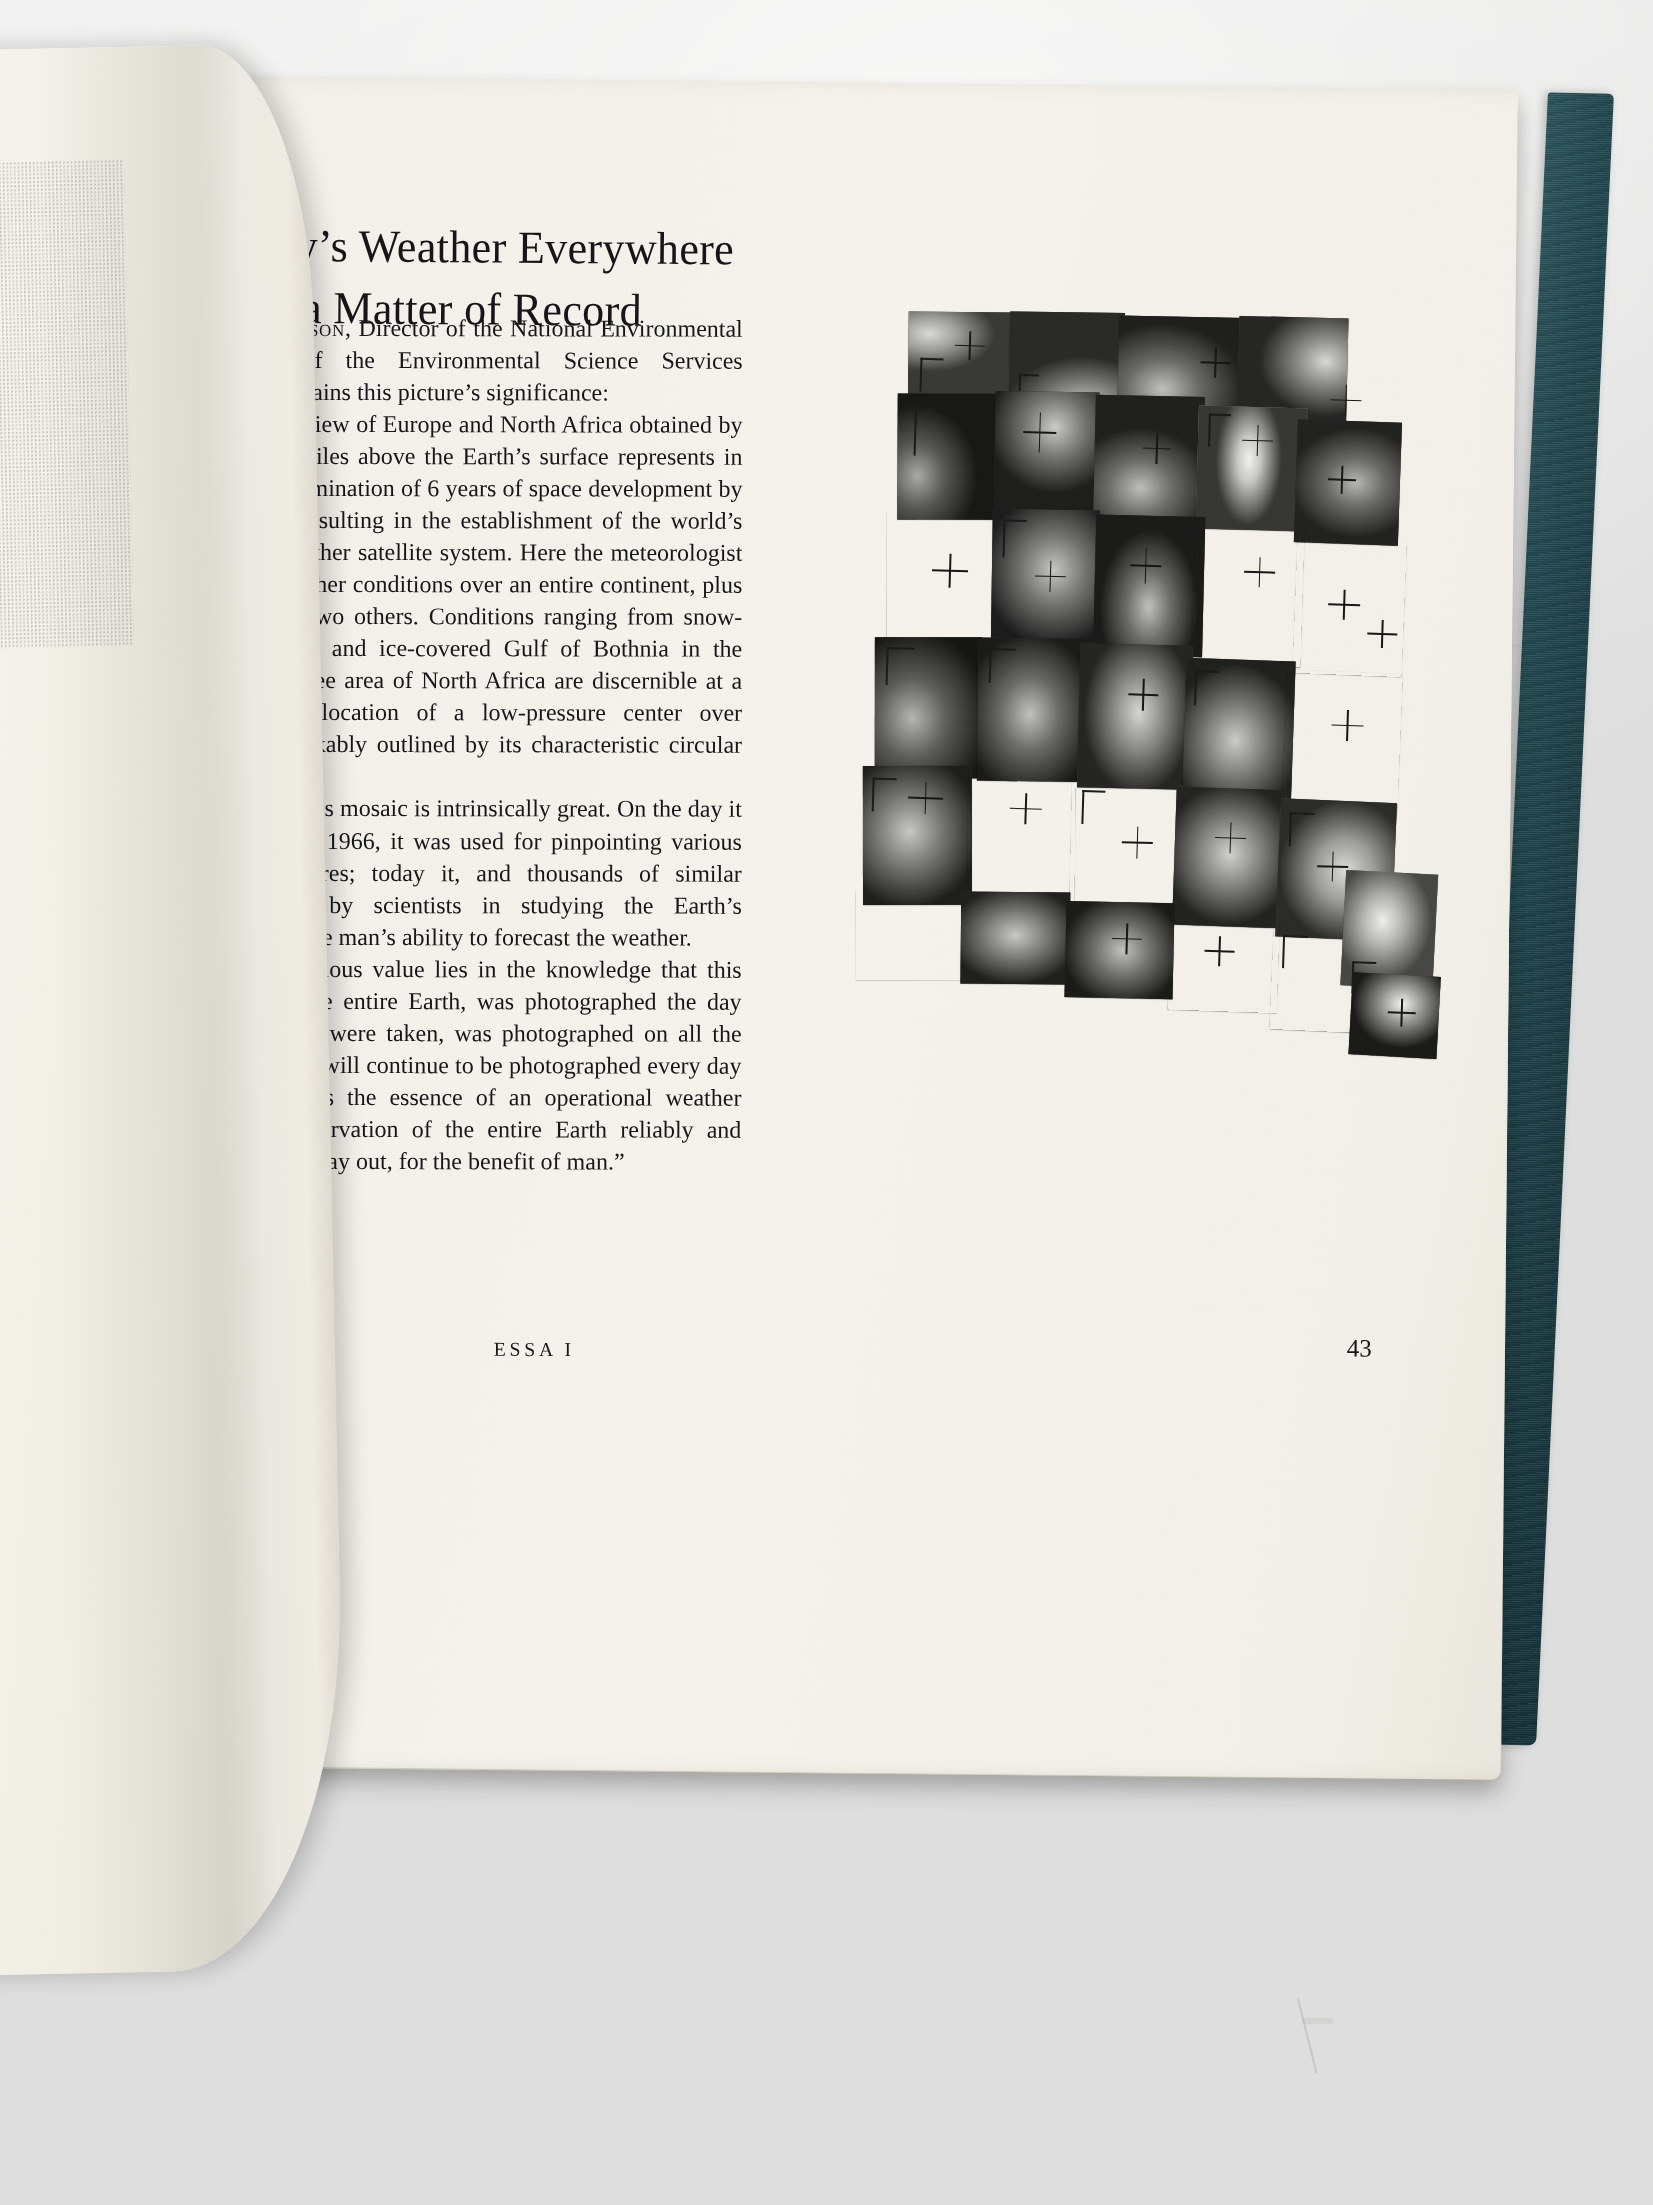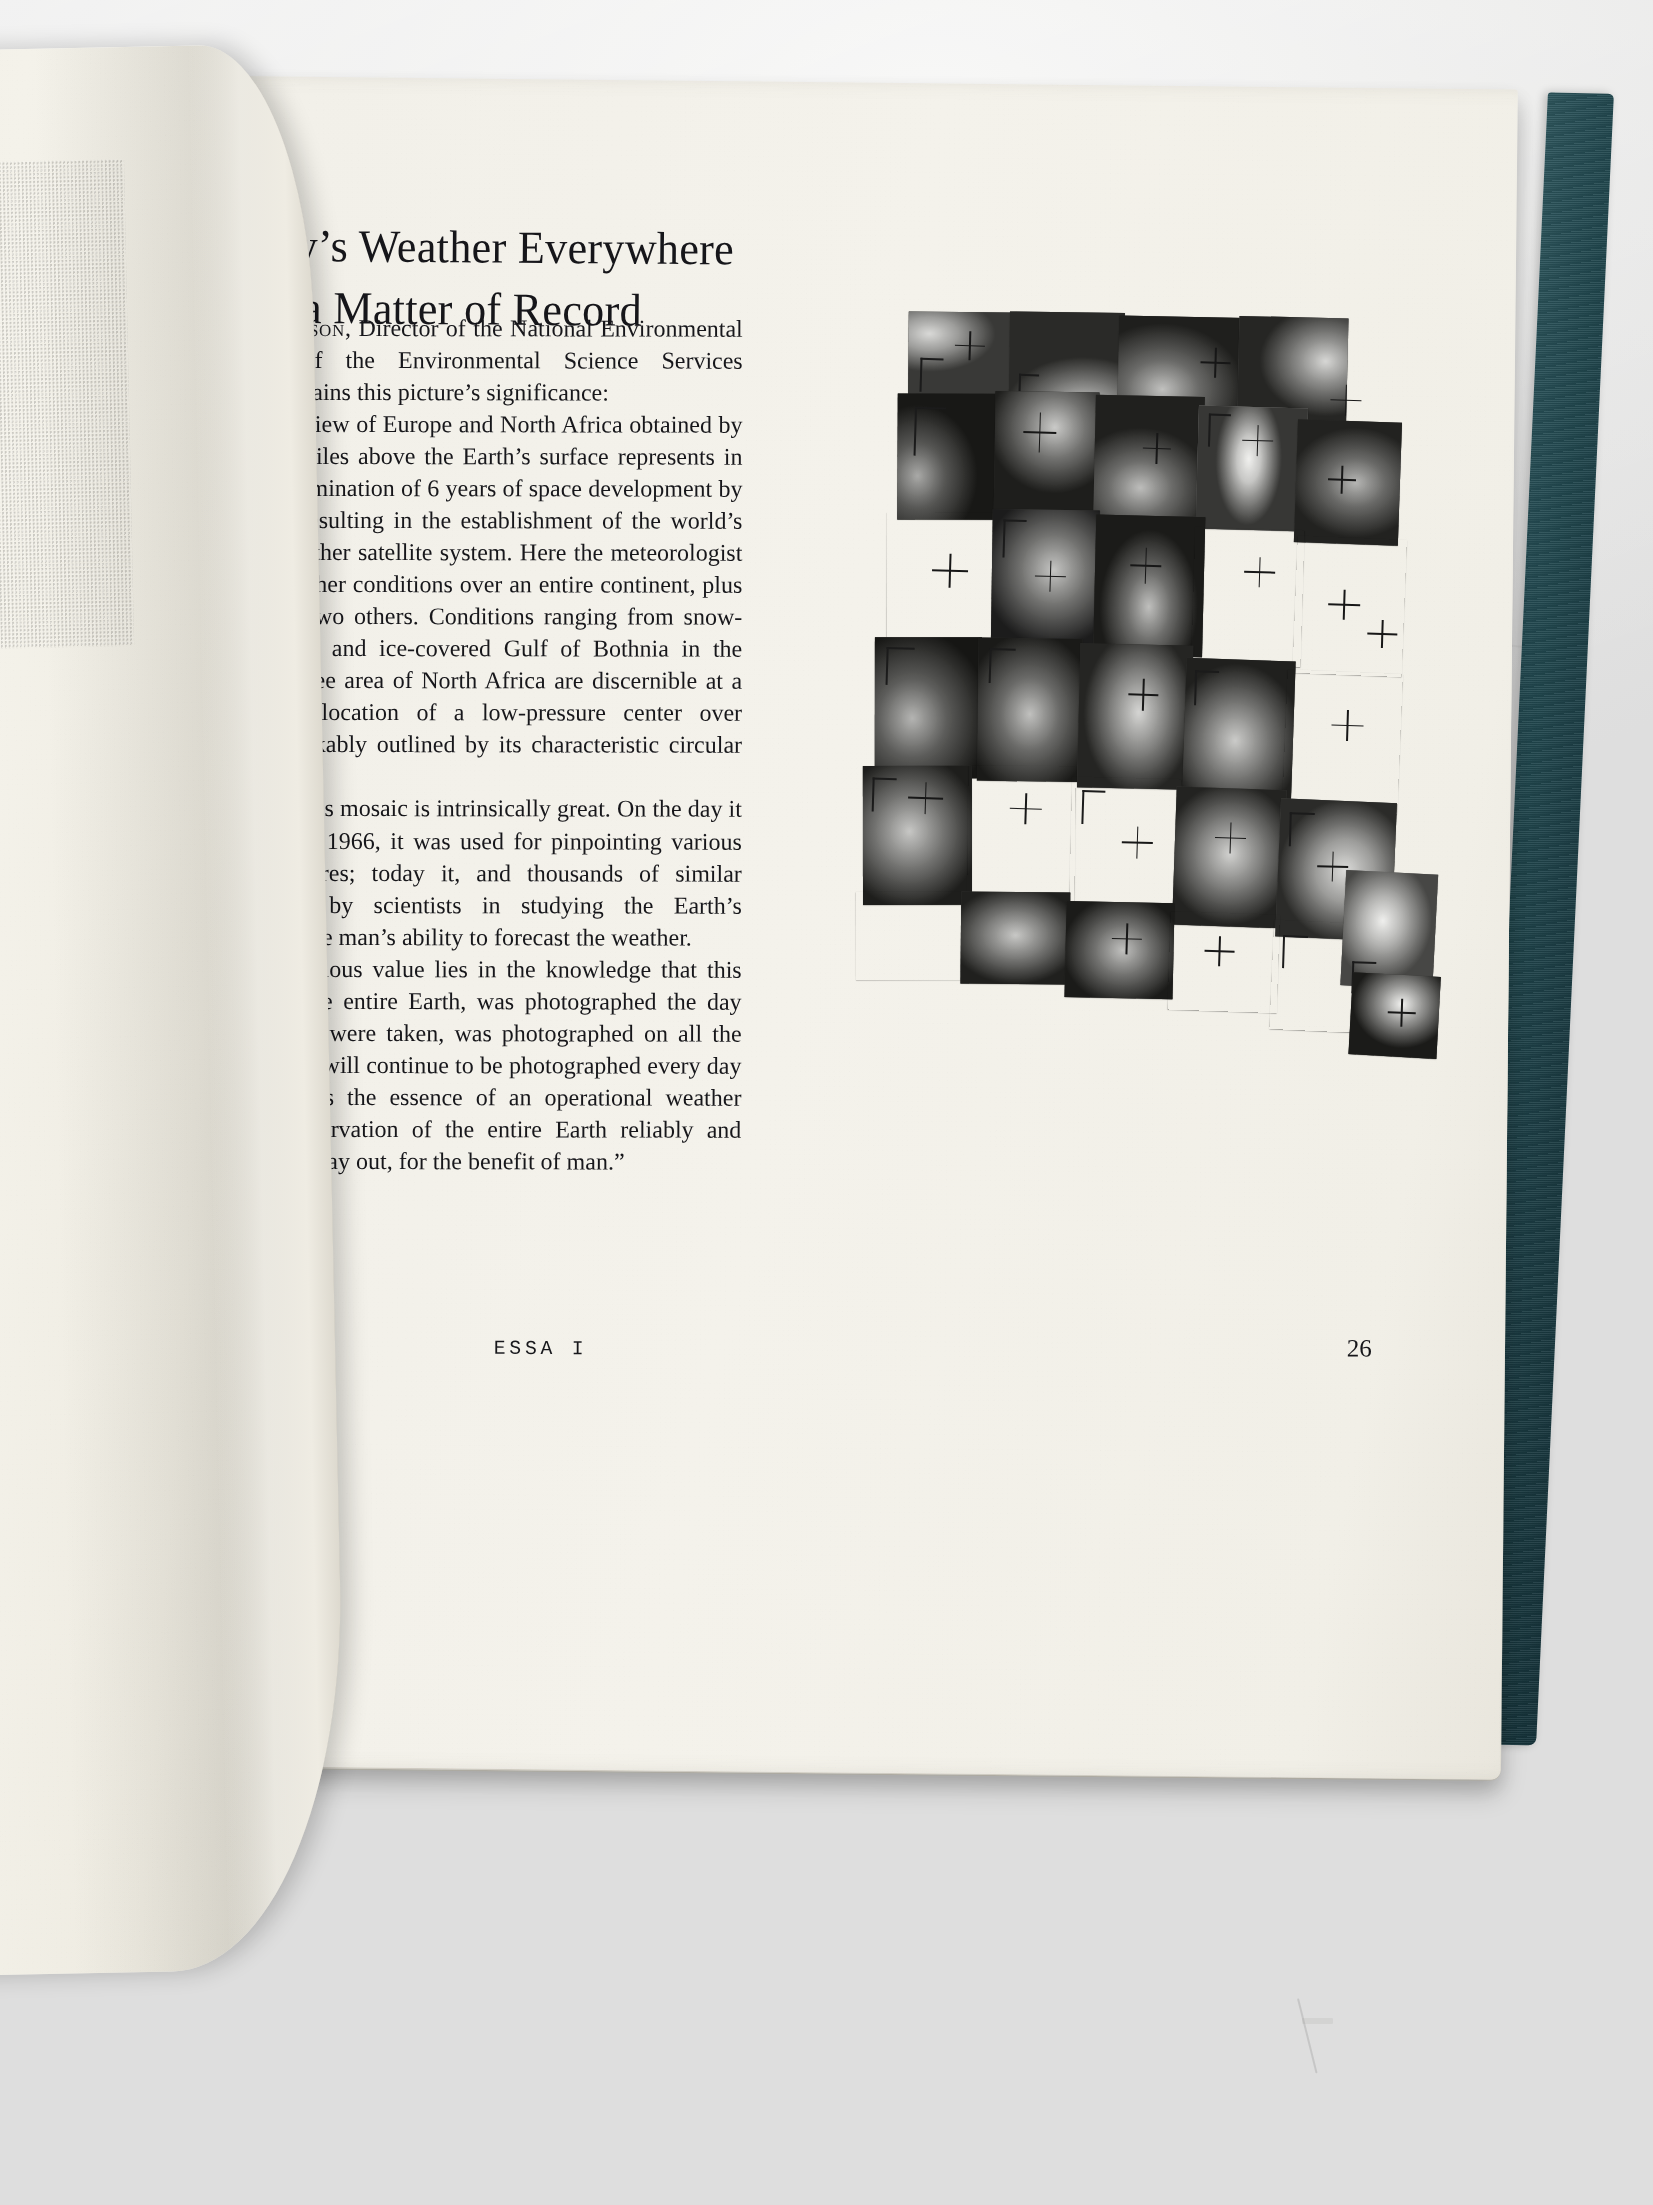--- a/index.html
+++ b/index.html
@@ -83,21 +83,21 @@
   .cross::before{left:50%;top:0;width:1.6px;height:100%;margin-left:-0.8px;}
   .cross::after{top:50%;left:0;height:1.6px;width:100%;margin-top:-0.8px;}
   .corner{position:absolute;pointer-events:none;}
   .corner::before,.corner::after{content:"";position:absolute;background:#1f1f1f;}
   .corner::before{left:0;top:0;width:1.6px;height:100%;}
   .corner::after{left:0;top:0;height:1.6px;width:100%;}
 
   
   .fig-caption{position:absolute;left:410px;top:1258px;
     font-size:19.7px;letter-spacing:3.8px;color:#18181c;
-    font-variant:small-caps;transform:rotate(-0.2deg);font-family:Liberation Mono, monospace;}
+    font-variant:small-caps;transform:rotate(-0.2deg);}
   .folio{position:absolute;left:1263px;top:1248px;
     font-size:25px;color:#16161a;transform:rotate(-0.3deg);}
 
   
   .left-page{position:absolute;left:-230px;top:-33px;width:580px;height:1925px;
     background:linear-gradient(95deg,#f0ede4 0%,#f4f2ea 40%,#eeebe1 72%,#dedbd1 100%);
     border-radius:0 109px 175px 0 / 0 284px 383px 0;
     transform:rotate(-1.2deg);
     box-shadow:9.8px 0 24px rgba(0,0,0,.20);
     overflow:hidden;}
@@ -372,21 +372,21 @@
           <div class="corner" style="left:509px;top:637px;width:24px;height:32px;"></div>
           <div class="tile" style="left:509px;top:649px;width:88px;height:82px;transform:rotate(1.4deg);">
             <div class="px" style="background:
               radial-gradient(ellipse 49px 44px at 55% 40%, #f0f0ee 0%, #9a9a98 40%, #1f1f1d 100%),
               linear-gradient(200deg,#3b3b39,#0f0f0d);"></div>
           </div>
           <div class="cross" style="left:546px;top:673px;width:28.4px;height:28.4px;"></div>
         </div>
 
         <div class="fig-caption">ESSA I</div>
-        <div class="folio">26</div>
+        <div class="folio">43</div>
       </div>
     </div>
 
     <div class="left-page">
       <div class="paper-grain"></div>
 
       <div class="map">
         <div class="map-arc" style="left:-137px;top:-208px;width:689px;height:602px;border-color:#1f1f1f transparent transparent transparent;"></div>
         <div class="map-tickband" style="left:-153px;top:-235px;width:722px;height:634px;border-color:#2a2a2a transparent transparent transparent;"></div>
 

